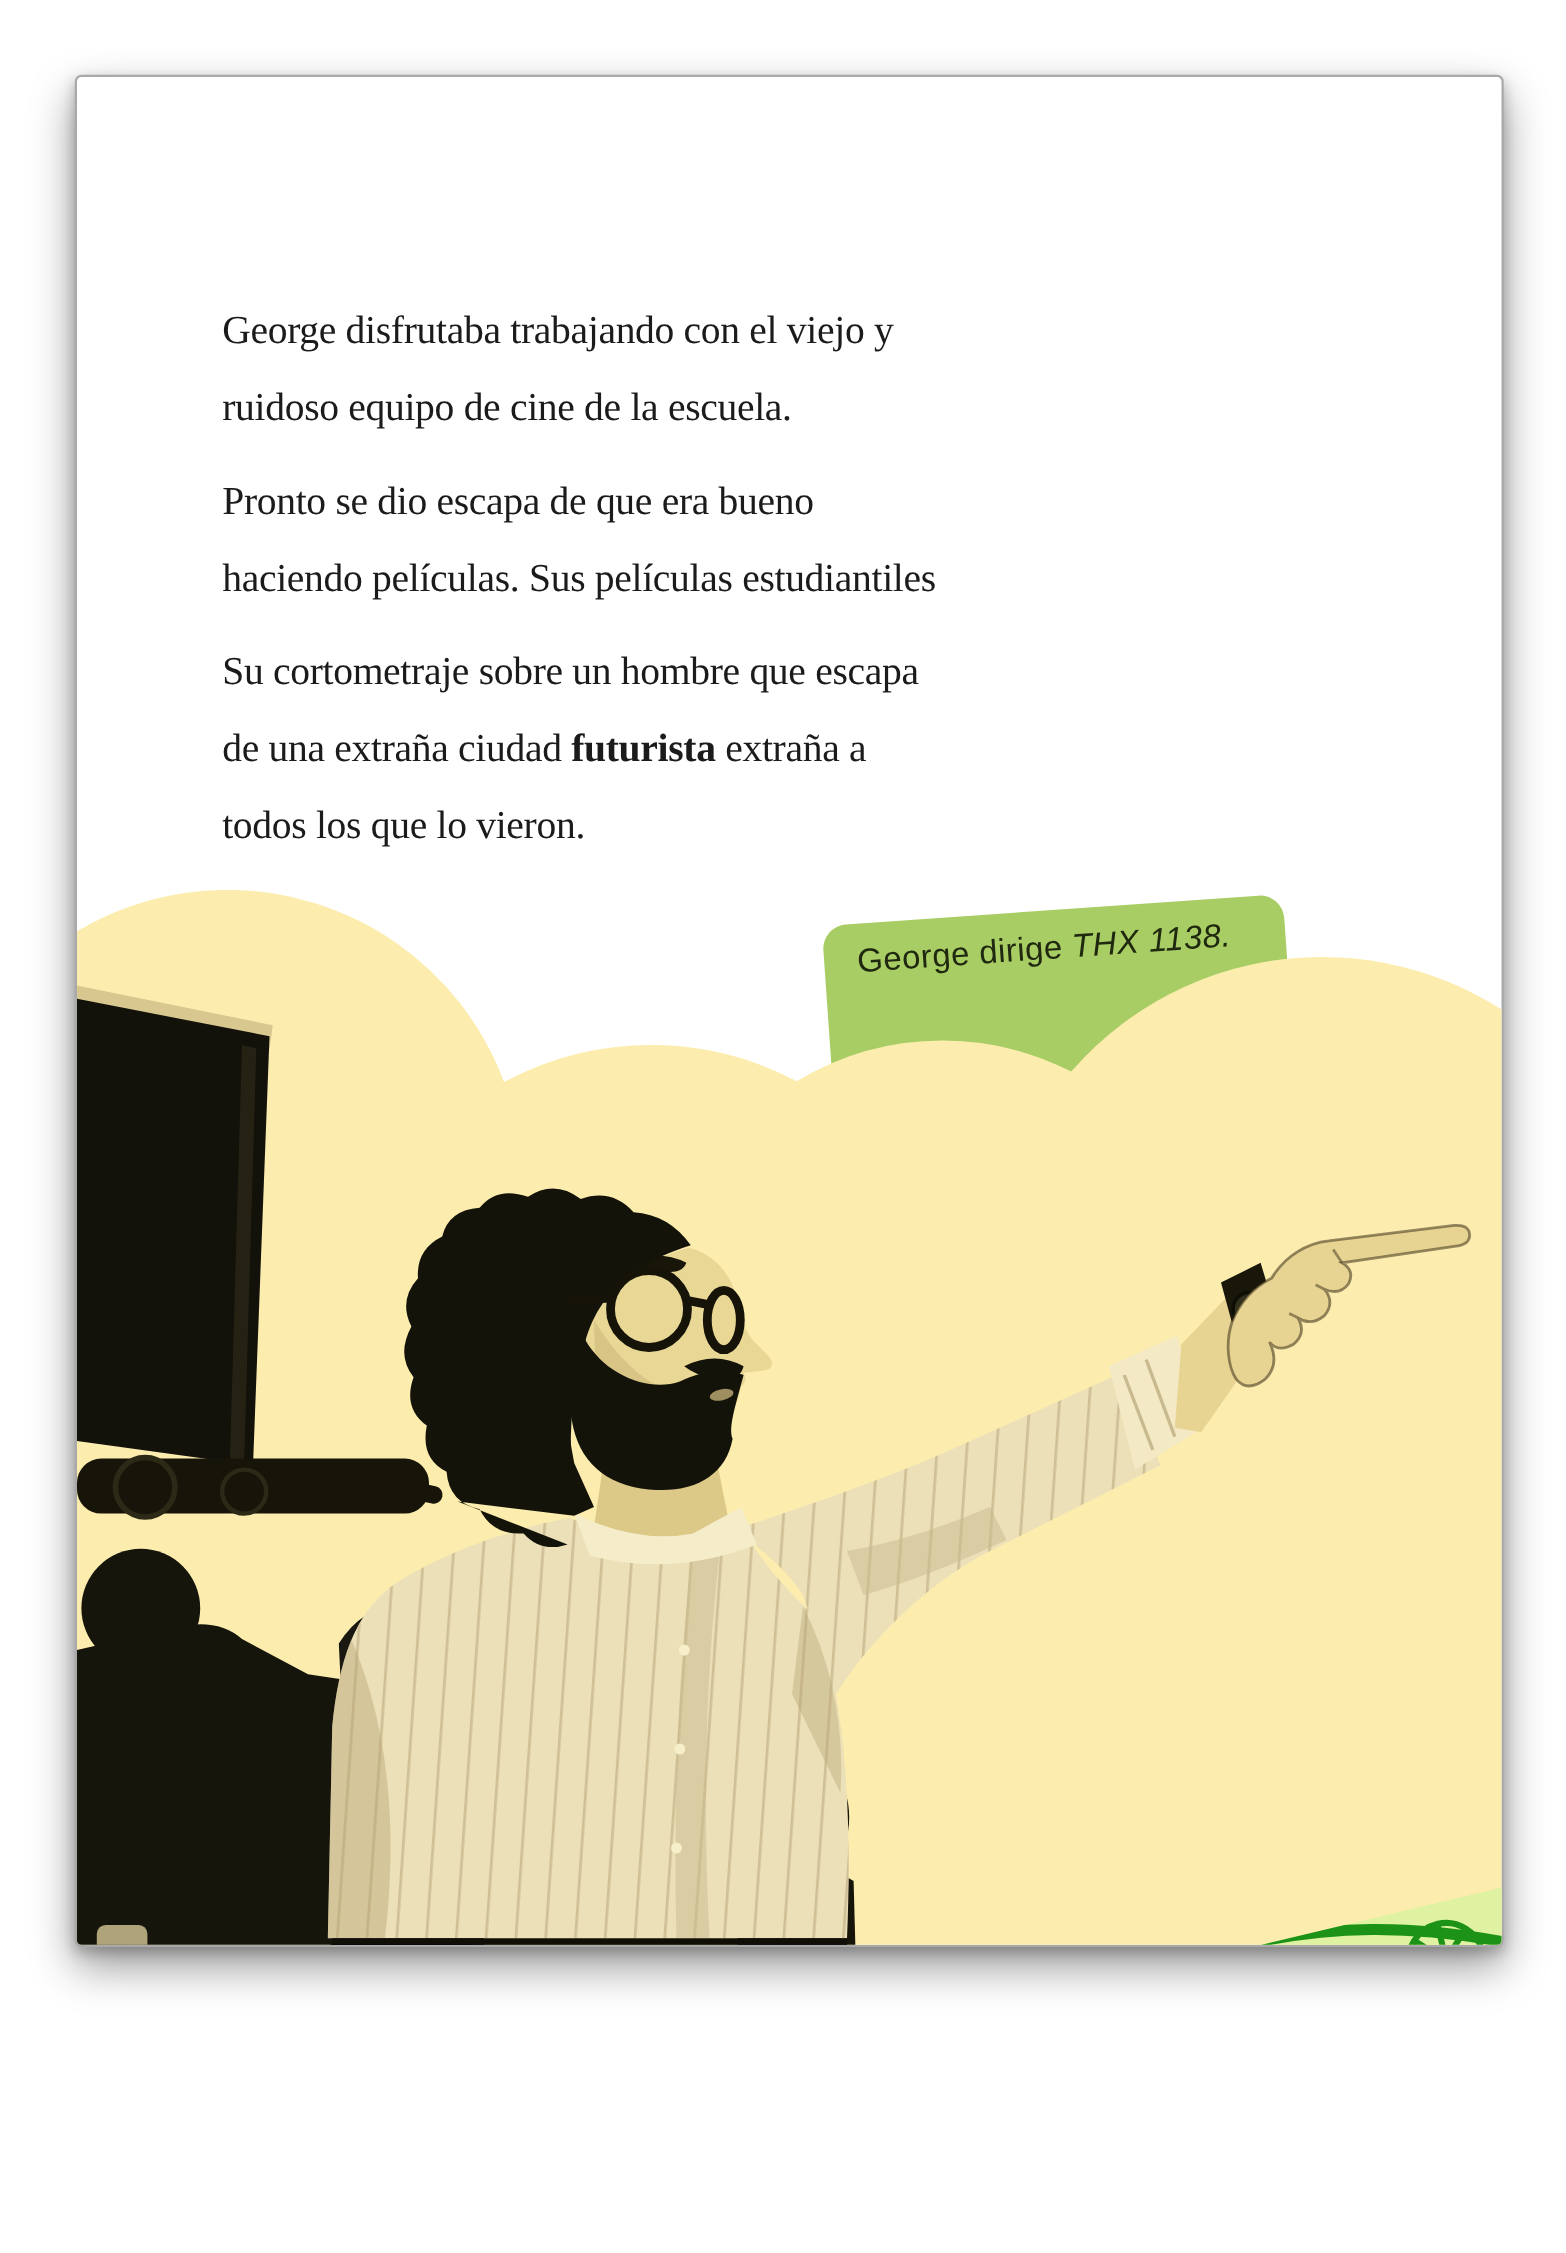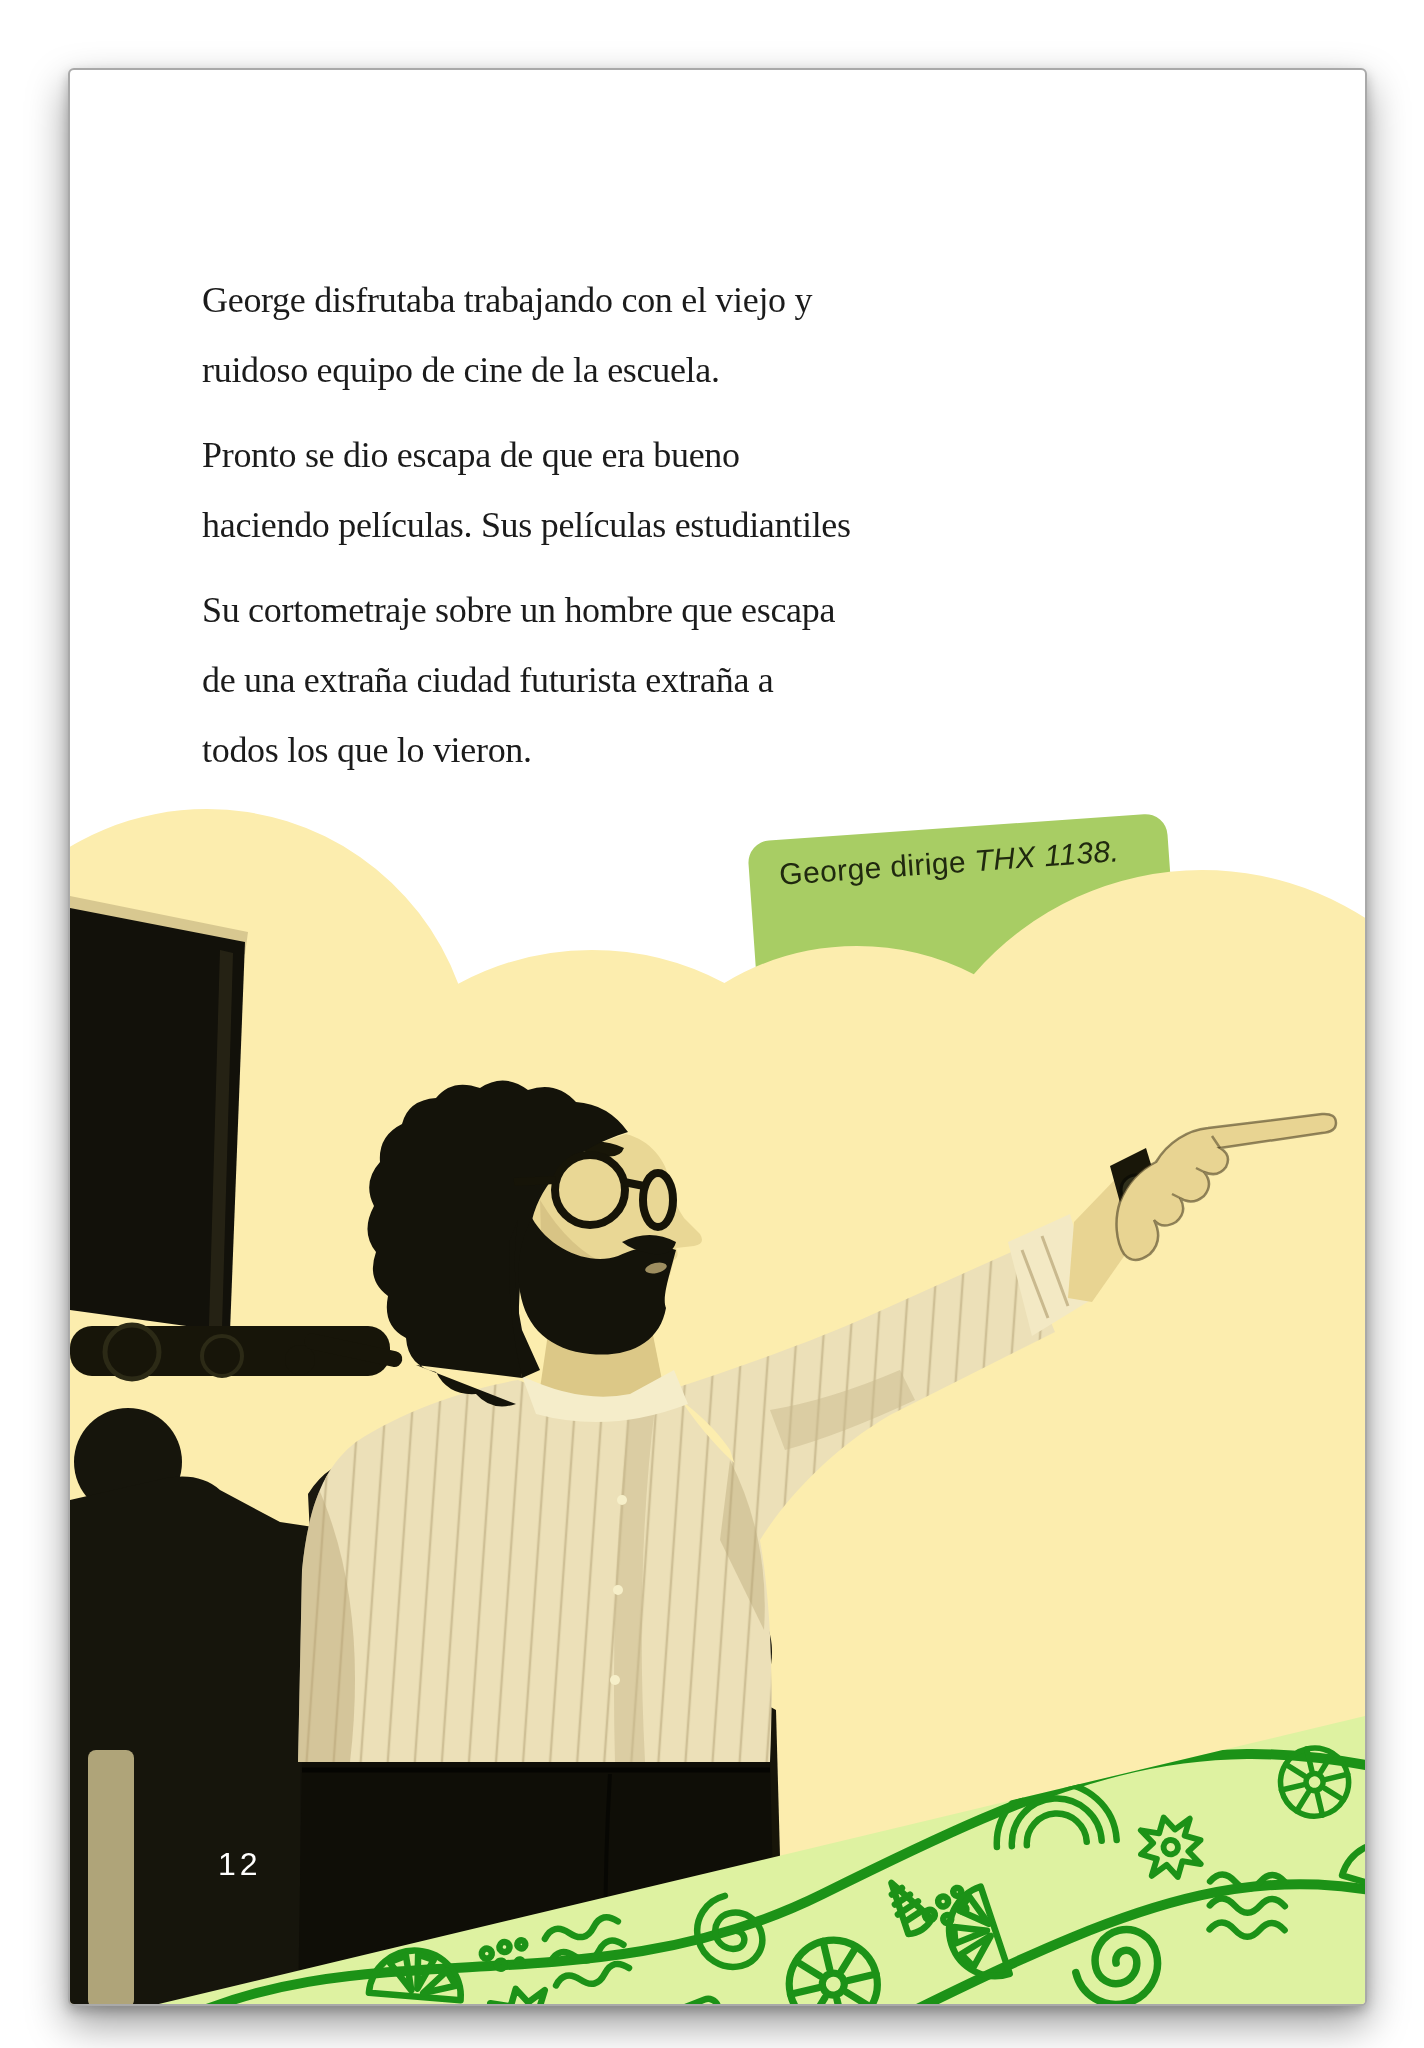--- a/index.html
+++ b/index.html
@@ -10,35 +10,35 @@
     --band-bg:#def2a1;
     --band-ink:#1c9217;
     --body-text:#1b1b1b;
     --page-number:#ffffff;
   }
   *{box-sizing:border-box;margin:0;padding:0;}
   html,body{width:1424px;height:2048px;background:#ffffff;overflow:hidden;}
   body{font-family:"Liberation Serif",serif;}
 
   .page{
-    position:absolute;left:68px;top:68px;width:1299px;height:1938px;
+    position:absolute;left:68px;top:68px;width:1299px;height:1702px;
     background:#ffffff;border:2px solid #a9a9a9;border-radius:6px;
     box-shadow:0 18px 40px rgba(0,0,0,.40),0 5px 12px rgba(0,0,0,.22);
     overflow:hidden;
   }
 
   .text-block{
     position:absolute;left:132px;top:195px;width:780px;
     font-size:36px;line-height:70px;color:var(--body-text);
     letter-spacing:-0.3px;
   }
   .para{margin:0 0 15px 0;}
   .para:last-child{margin-bottom:0;}
   .line{display:block;white-space:nowrap;}
-  .line b{font-weight:normal;}
+  .line b{font-weight:bold;}
 
   .caption{
     position:absolute;left:677px;top:772px;width:420px;height:160px;
     background:var(--caption-green);border-radius:22px;
     transform:rotate(-4deg);transform-origin:left top;
     z-index:1;
     font-family:"Liberation Sans",sans-serif;
     font-size:30px;color:var(--caption-text);
     padding:18px 26px 0 30px;white-space:nowrap;
     letter-spacing:.4px;

